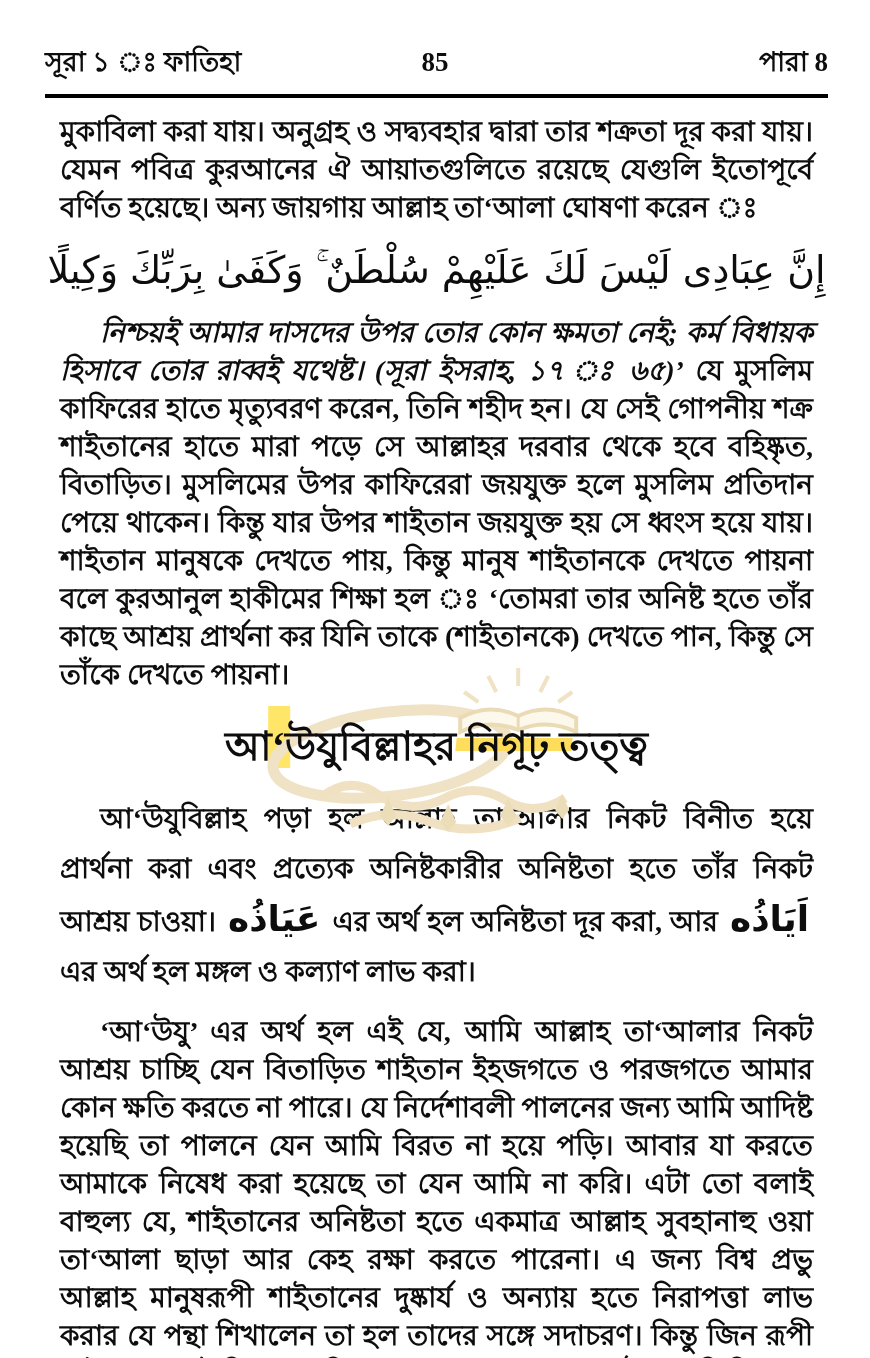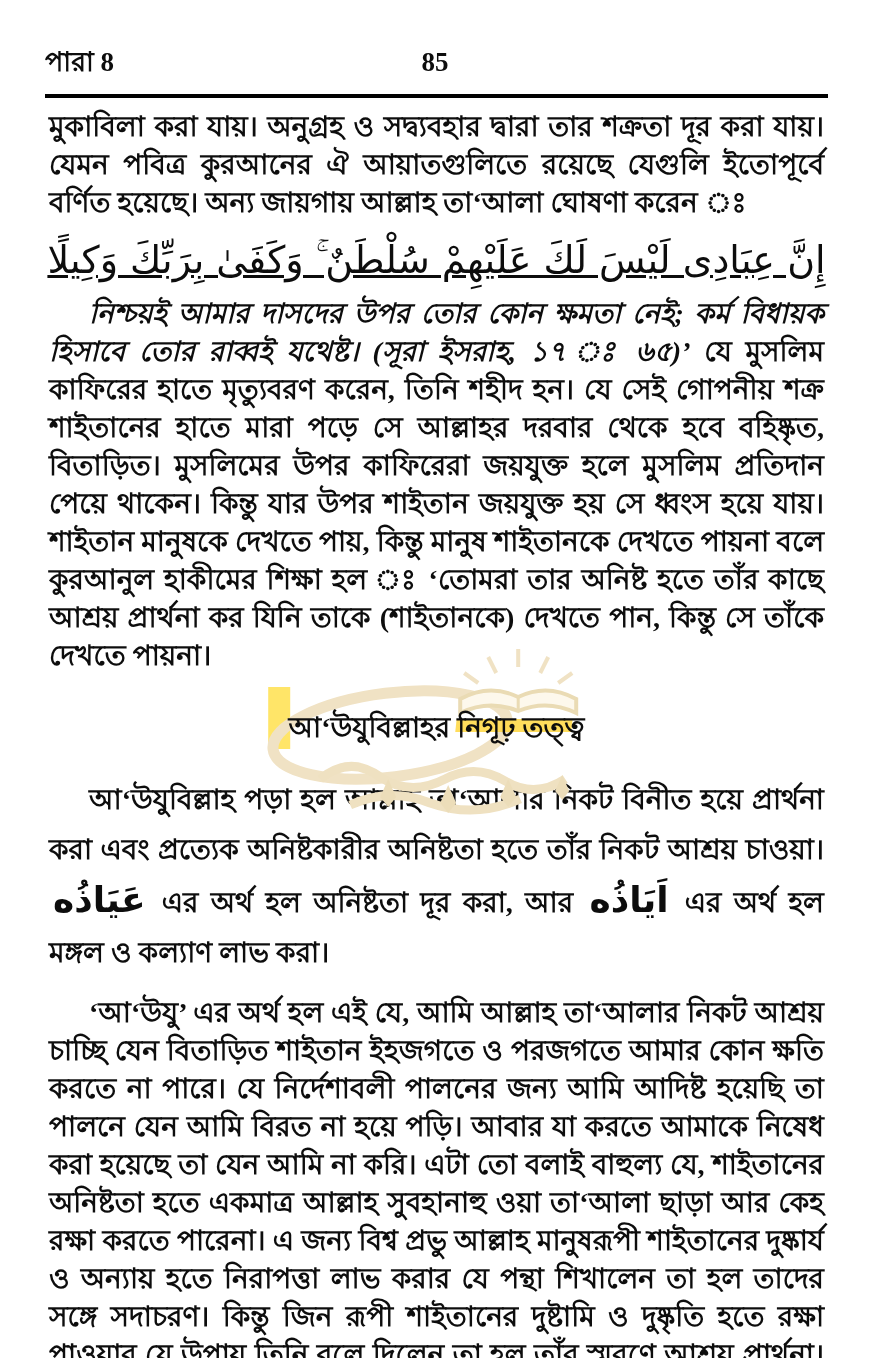--- a/index.html
+++ b/index.html
@@ -16,58 +16,58 @@
   
   .header{
     display:flex;justify-content:space-between;align-items:baseline;
     font-size:27px;font-weight:700;line-height:1.2;
   }
   .header .center{position:absolute;left:50%;transform:translateX(-50%);}
   .rule{border:0;border-top:4px solid #000;margin:16px 0 10px 0;}
   
   .para{
     font-size:28px;font-weight:600;line-height:38px;
-    text-align:justify;margin:4px;
+    text-align:justify;margin:15px;
   }
   .para.indent{text-indent:40px;}
   .italic{font-style:italic;}
   .arabic-inline{
     font-family:"DejaVu Sans",sans-serif;
     font-weight:700;font-size:36px;
     direction:rtl;unicode-bidi:isolate;
     padding:0 4px;
   }
   .para.wide{line-height:50px;margin-top:12px;}
   .para.last{margin-top:16px;}
   
   .verse{
     direction:rtl;text-align:center;
     font-family:"DejaVu Sans","DejaVu Serif",sans-serif;
     font-size:38px;font-weight:500;line-height:1.5;
     margin:10px 0 6px 0;
-    text-decoration:underline;
   }
   
   .heading-wrap{position:relative;margin:18px 0 6px 0;height:70px;}
   .watermark{
     position:absolute;left:50%;top:-46px;transform:translateX(-52%);
     width:340px;height:190px;z-index:0;pointer-events:none;
   }
   .section-heading{
     position:relative;z-index:1;
-    text-align:center;font-size:28px;font-weight:700;line-height:70px;
+    text-align:center;font-size:40px;font-weight:700;line-height:70px;
     margin:0;
   }
 </style>
 </head>
 <body>
 
 <div class="page">
 
   <div class="header">
+    <span>সূরা ১ ঃ ফাতিহা</span>
     <span class="center">85</span>
     <span>পারা 8</span>
   </div>
   <hr class="rule">
 
   <p class="para">মুকাবিলা করা যায়। অনুগ্রহ ও সদ্ব্যবহার দ্বারা তার শক্রতা দূর করা যায়। যেমন পবিত্র কুরআনের ঐ আয়াতগুলিতে রয়েছে যেগুলি ইতোপূর্বে বর্ণিত হয়েছে। অন্য জায়গায় আল্লাহ তা‘আলা ঘোষণা করেন ঃ</p>
 
   <div class="verse">إِنَّ عِبَادِى لَيْسَ لَكَ عَلَيْهِمْ سُلْطَنٌ ۚ وَكَفَىٰ بِرَبِّكَ وَكِيلًا</div>
 
   <p class="para indent"><span class="italic">নিশ্চয়ই আমার দাসদের উপর তোর কোন ক্ষমতা নেই; কর্ম বিধায়ক হিসাবে তোর রাব্বই যথেষ্ট। (সূরা ইসরাহ, ১৭ ঃ ৬৫)’</span><span> যে মুসলিম কাফিরের হাতে মৃত্যুবরণ করেন, তিনি শহীদ হন। যে সেই গোপনীয় শক্র শাইতানের হাতে মারা পড়ে সে আল্লাহর দরবার থেকে হবে বহিষ্কৃত, বিতাড়িত। মুসলিমের উপর কাফিরেরা জয়যুক্ত হলে মুসলিম প্রতিদান পেয়ে থাকেন। কিন্তু যার উপর শাইতান জয়যুক্ত হয় সে ধ্বংস হয়ে যায়। শাইতান মানুষকে দেখতে পায়, কিন্তু মানুষ শাইতানকে দেখতে পায়না বলে কুরআনুল হাকীমের শিক্ষা হল ঃ ‘তোমরা তার অনিষ্ট হতে তাঁর কাছে আশ্রয় প্রার্থনা কর যিনি তাকে (শাইতানকে) দেখতে পান, কিন্তু সে তাঁকে দেখতে পায়না।</span></p>

